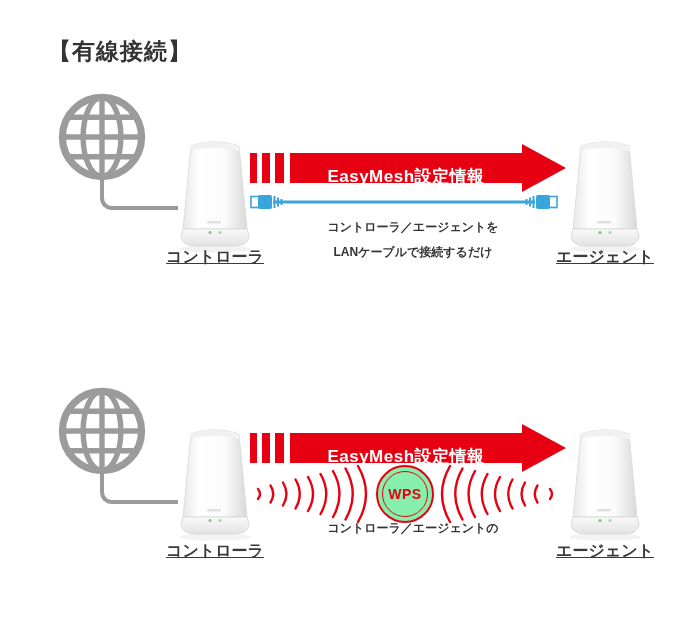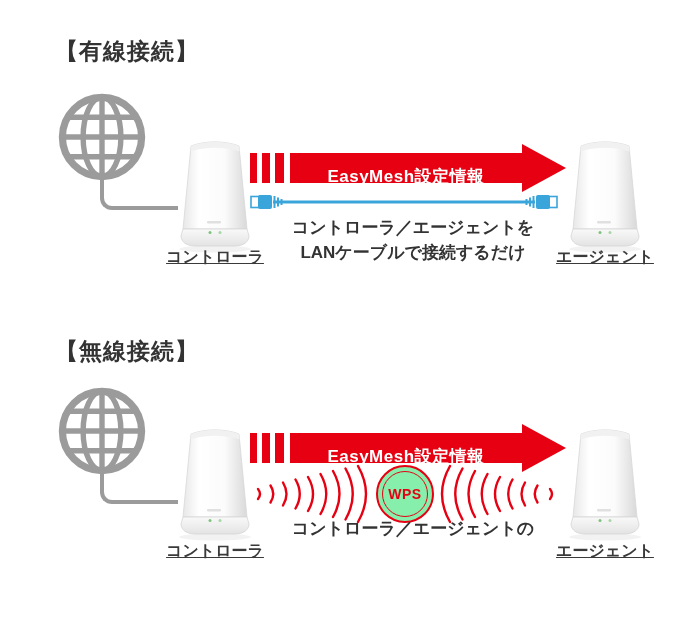--- a/index.html
+++ b/index.html
@@ -7,21 +7,21 @@
   .canvas {
     position: relative;
     width: 692px;
     height: 626px;
     background: #ffffff;
     font-family: "Liberation Sans", "DejaVu Sans", sans-serif;
     overflow: hidden;
   }
   .heading {
     position: absolute;
-    left: 55px;
+    left: 48px;
     font-size: 23px;
     font-weight: bold;
     color: #333333;
     letter-spacing: 1px;
   }
   .globe { position: absolute; width: 90px; height: 90px; }
   .connector {
     position: absolute;
     width: 78px;
     height: 30px;
@@ -65,21 +65,21 @@
     width: 0; height: 0;
     border-top: 24px solid transparent;
     border-bottom: 24px solid transparent;
     border-left: 44px solid #e60012;
   }
   .cable { position: absolute; width: 310px; height: 20px; }
   .caption {
     position: absolute;
     width: 310px;
     text-align: center;
-    font-size: 17px;
+    font-size: 12px;
     font-weight: 700;
     color: #333333;
     line-height: 25px;
     white-space: nowrap;
   }
   .waves { position: absolute; width: 312px; height: 66px; }
   .wps-badge {
     position: absolute;
     width: 58px; height: 58px;
     border: 2.5px solid #e60012;
@@ -200,21 +200,20 @@
   <div class="caption" style="left:258px; top:215px">
     <div>コントローラ／エージェントを</div>
     <div>LANケーブルで接続するだけ</div>
   </div>
 
   <svg class="device" style="left:557px; top:137px" viewBox="0 0 96 117">
     <use href="#router-shape"></use>
   </svg>
   <div class="device-label" style="left:540px; top:247px">エージェント</div>
 
-  <div class="heading" style="top:336px">【無線接続】</div>
 
   <svg class="globe" style="left:57px; top:386px" viewBox="0 0 100 100">
     <use href="#globe-shape"></use>
   </svg>
 
   <div class="connector" style="left:100px; top:474px"></div>
 
   <svg class="device" style="left:167px; top:425px" viewBox="0 0 96 117">
     <use href="#router-shape"></use>
   </svg>

